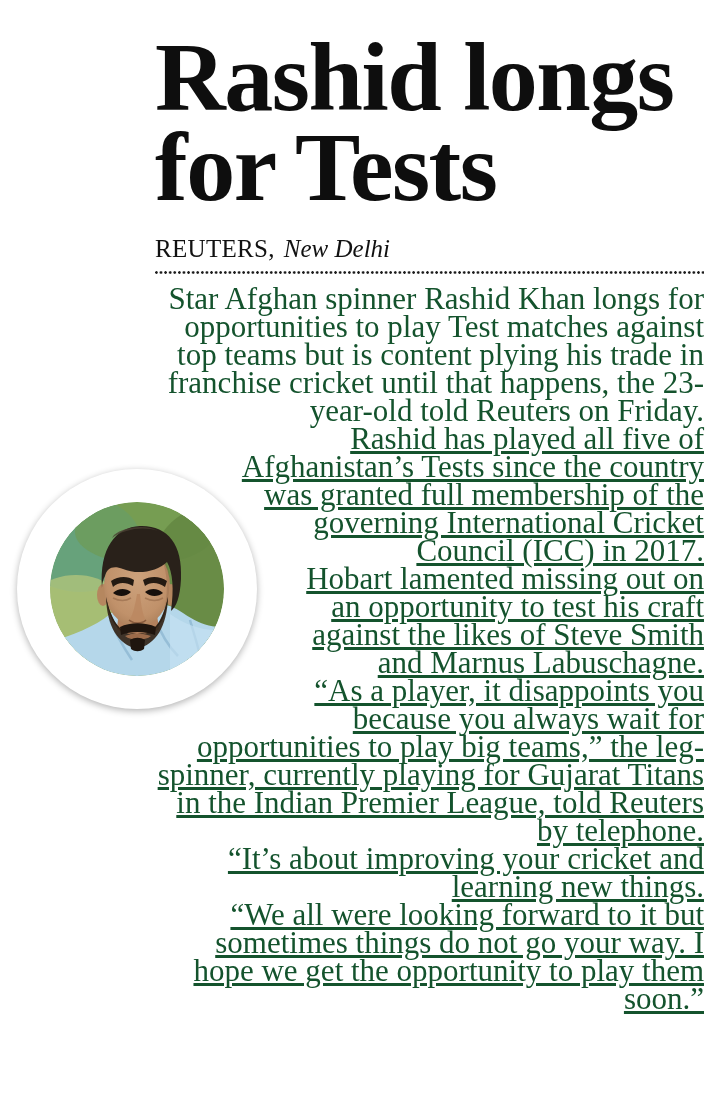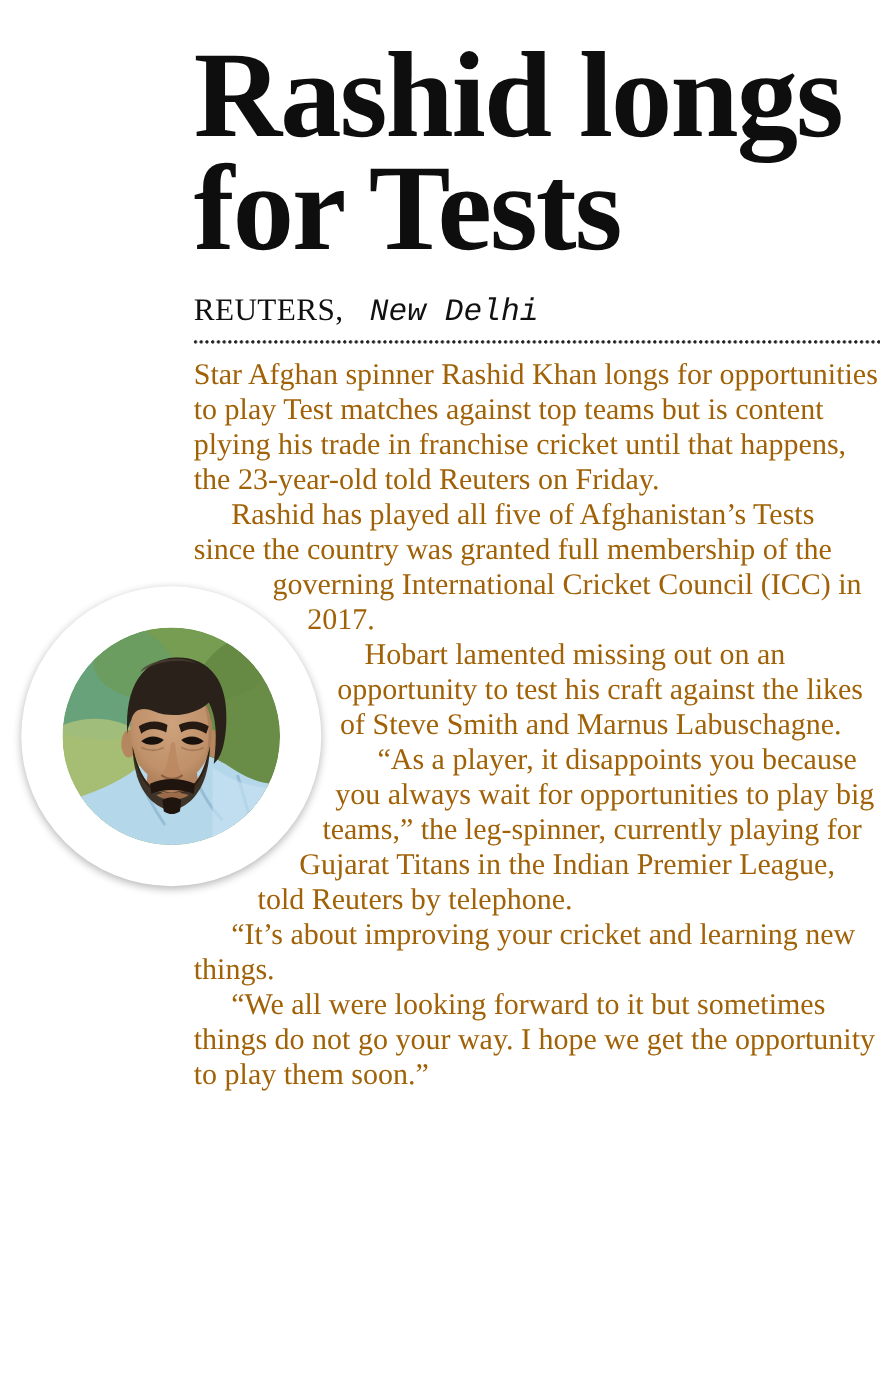--- a/index.html
+++ b/index.html
@@ -33,39 +33,39 @@
   }
 
   .byline {
     margin-top: 24px;
     font-size: 25px;
     line-height: 26px;
     color: #111111;
     letter-spacing: 0.3px;
   }
   .byline .agency { font-style: normal; text-align: right; }
-  .byline .location { font-style: italic; margin-left: 21px; letter-spacing: 0; font-family: Liberation Mono, monospace; }
+  .byline .location { font-style: italic; margin-left: 9px; letter-spacing: 0; }
 
   .dotted-rule {
     margin-top: 9px;
     height: 3px;
     background-image: radial-gradient(circle at 1.4px 1.5px, #1c1c1c 1.05px, rgba(0,0,0,0) 1.55px);
     background-size: 4.6px 3px;
     background-repeat: repeat-x;
   }
 
   .article-body {
     margin-top: 11px;
-    font-size: 24px;
+    font-size: 31px;
     line-height: 28px;
-    color: #a16207;
-    text-align: left;
+    color: #14532d;
+    text-align: right;
   }
   .article-body p { margin: 0; }
-  .article-body p + p { text-indent: 30px; }
+  .article-body p + p { text-indent: 30px; text-decoration: underline; }
 
   
   .circle-spacer {
     float: left;
     width: 120px;
     height: 440px;
     shape-outside: circle(128px at -18px 304px);
     shape-margin: 7px;
   }
 

